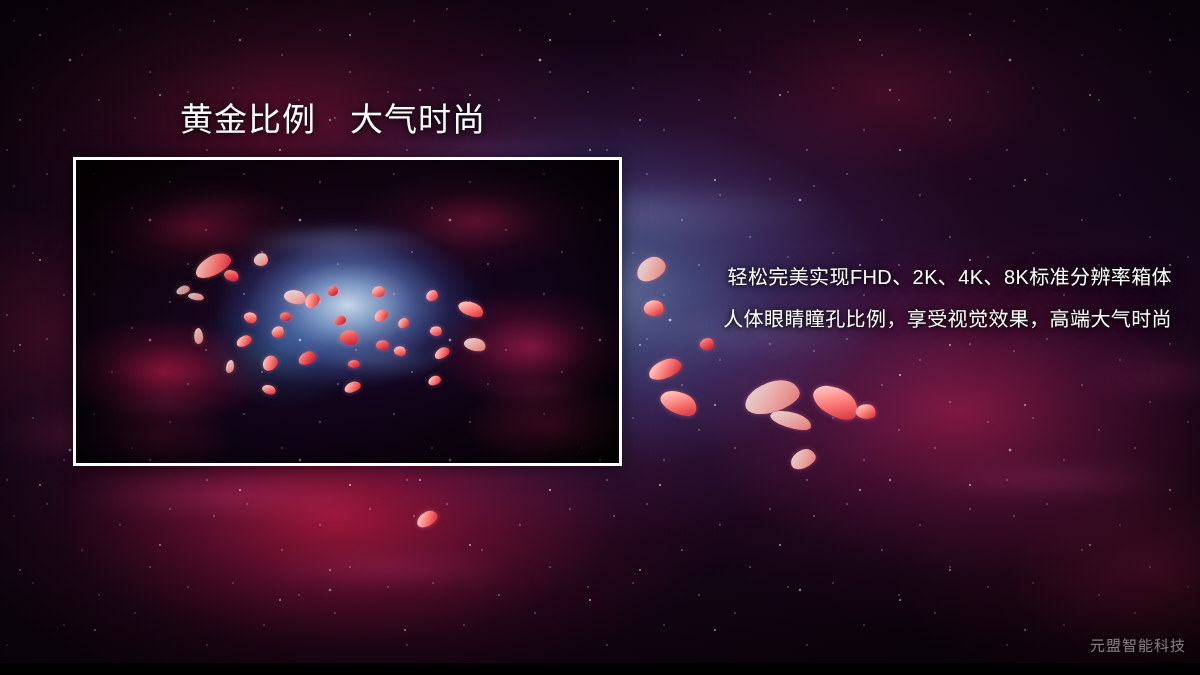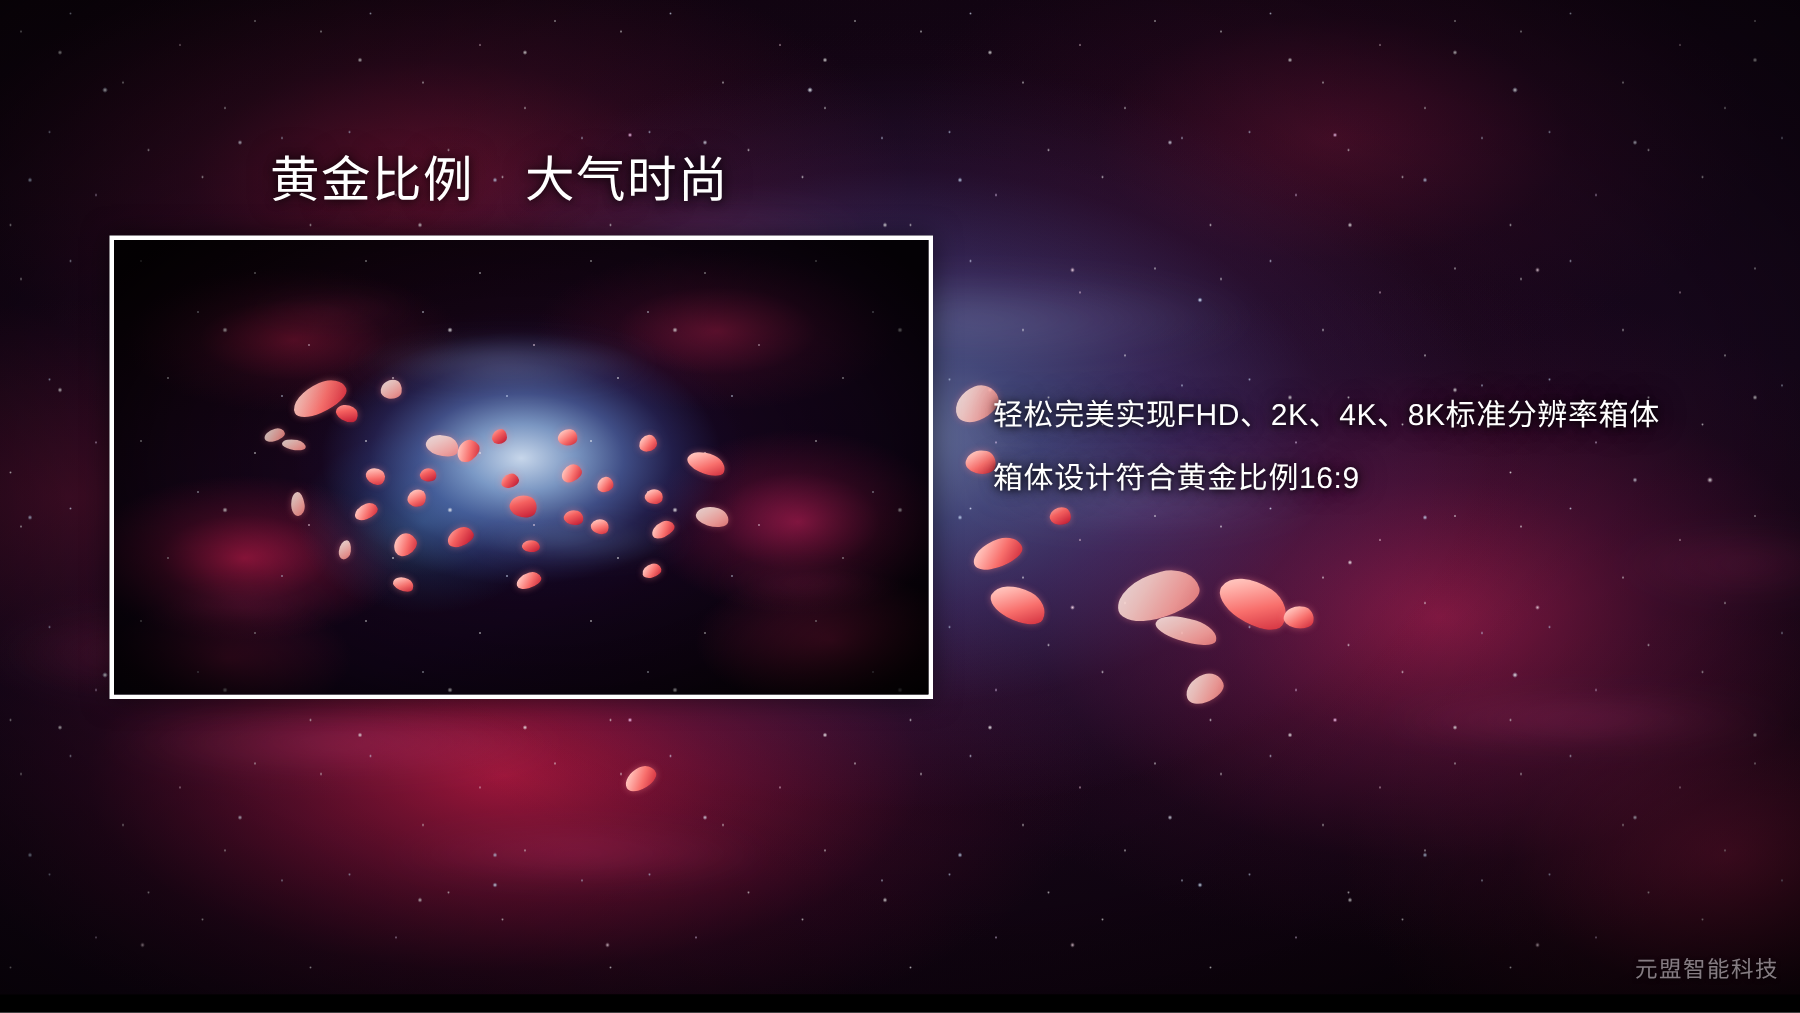--- a/index.html
+++ b/index.html
@@ -265,20 +265,21 @@
     background: linear-gradient(140deg,
       #ffb2ac 0%, #f4605f 40%, #cf2c3f 78%, #8e1b2e 100%);
   }
 
   
   .copy {
     position: absolute;
     left: 662px;
     top: 256px;
     width: 510px;
+    text-align: right;
   }
   .copy-line {
     font-size: 20px;
     line-height: 42px;
     color: #ffffff;
     letter-spacing: 0.4px;
     white-space: nowrap;
     text-shadow:
       0 1px 4px rgba(0,0,0,0.9),
       0 0 10px rgba(0,0,0,0.6),
@@ -362,18 +363,18 @@
           <div class="petal pale" style="left: 388px; top: 178px; width: 22px; height: 13px; transform: rotate(16deg);"></div>
           <div class="petal" style="left: 352px; top: 216px; width: 13px; height: 9px; transform: rotate(-14deg);"></div>
           <div class="petal deep" style="left: 272px; top: 200px; width: 12px; height: 8px; transform: rotate(10deg);"></div>
         </div>
       <div class="frame-vig"></div>
     </div>
   </div>
 
   <div class="copy">
     <div class="copy-line">轻松完美实现FHD、2K、4K、8K标准分辨率箱体</div>
-    <div class="copy-line">箱体设计符合黄金比例16:9</div>
+    <div class="copy-line">人体眼睛瞳孔比例，享受视觉效果，高端大气时尚</div>
   </div>
 
   <div class="watermark">元盟智能科技</div>
 
 </div>
 
 </body></html>

